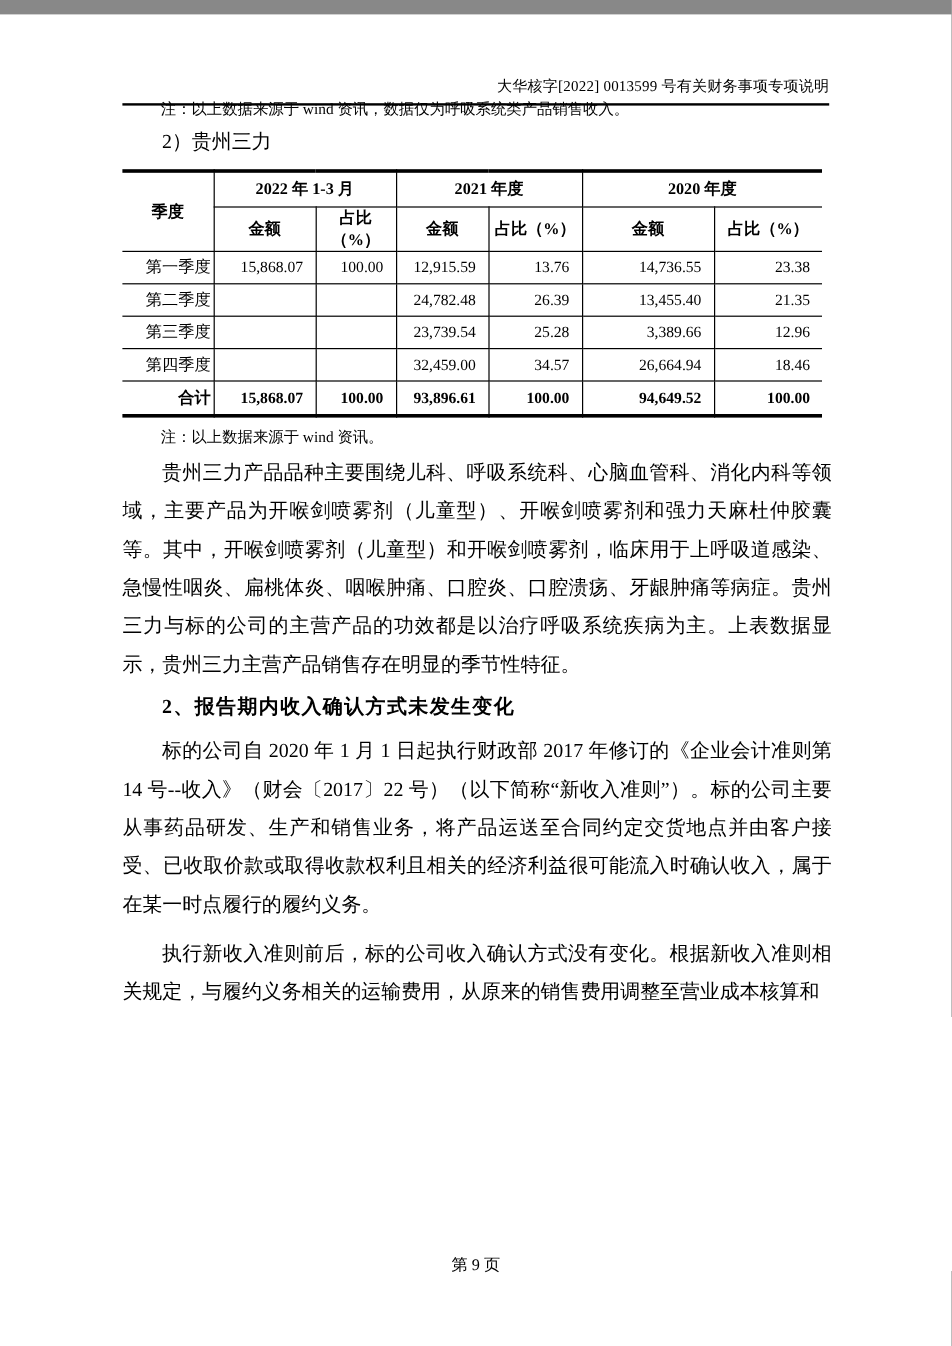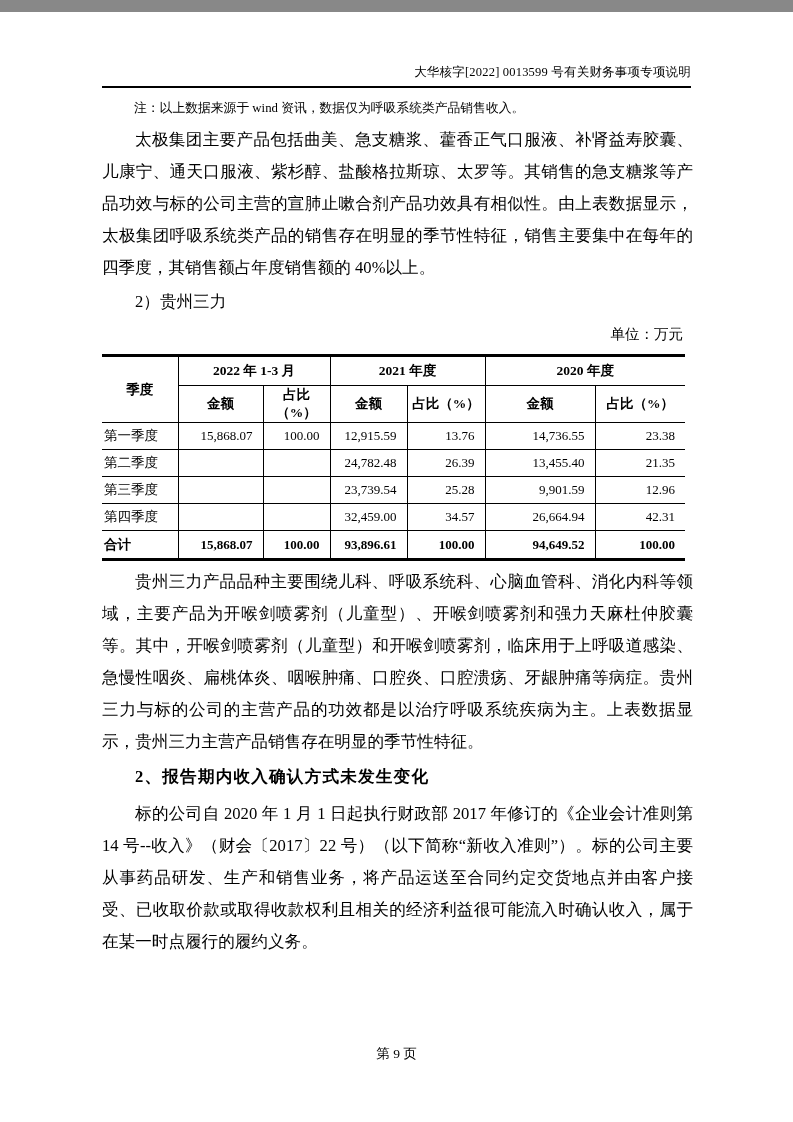--- a/index.html
+++ b/index.html
@@ -17,21 +17,21 @@
     position:absolute;top:52px;left:102px;width:589px;
     text-align:right;
     font-size:12.5px;line-height:16px;
     letter-spacing:0.2px;
   }
   .hdr-rule{
     position:absolute;top:74px;left:102px;width:589px;
     border-top:2px solid #000;height:0;
   }
   .content{
-    position:absolute;top:76px;left:102px;width:591px;
+    position:absolute;top:59px;left:102px;width:591px;
   }
   p{margin:0;}
   .note{
     font-size:12.8px;line-height:18px;
     padding-left:32px;
     margin-top:11px;
   }
   .body{
     font-size:16.6px;line-height:32px;
     text-align:justify;
@@ -56,21 +56,21 @@
   .qtable th,.qtable td{
     border:1px solid #000;
     padding:0 10px 0 4px;
     height:27px;
     vertical-align:middle;
     font-size:13px;
     box-sizing:border-box;
   }
   .qtable th{font-size:13.5px;font-weight:bold;text-align:center;padding:0 2px;}
   .qtable tr.hr1 th{height:30px;}
-  .qtable td.c-label{text-align:left;padding:0 2px;font-size:13.5px;}
+  .qtable td.c-label{text-align:right;padding:0 2px;font-size:13.5px;}
   .qtable td.c-num{text-align:right;font-family:"Liberation Serif","DejaVu Serif",serif;}
   .qtable td:first-child,.qtable th:first-child{border-left:none;}
   .qtable td:last-child,.qtable th:last-child{border-right:none;}
   .qtable tr.total td{font-weight:bold;height:29px;}
   .note2{margin-top:7px;}
   .para-g{margin-top:5px;}
   .heading2{margin-top:3px;letter-spacing:1.2px;font-weight:bold;}
   .para-s{margin-top:5px;}
   .para-e{margin-top:9px;}
   .footer{
@@ -84,25 +84,23 @@
 
 <div class="page">
 
   <div class="hdr">大华核字[2022] 0013599 号有关财务事项专项说明</div>
   <div class="hdr-rule"></div>
 
   <div class="content">
 
     <p class="note">注：以上数据来源于 wind 资讯，数据仅为呼吸系统类产品销售收入。</p>
 
-    <p class="body para1">太极集团主要产品包括曲美、急支糖浆、藿香正气口服液、补肾益寿胶囊、儿康宁、通天口服液、紫杉醇、盐酸格拉斯琼、太罗等。其销售的急支糖浆等产品功效与标的公司主营的宣肺止嗽合剂产品功效具有相似性。由上表数据显示，太极集团呼吸系统类产品的销售存在明显的季节性特征，销售主要集中在每年的四季度，其销售额占年度销售额的 40%以上。</p>
 
     <p class="body subhead">2）贵州三力</p>
 
-    <div class="unit">单位：万元</div>
 
     <table class="qtable">
       <colgroup>
         <col style="width:76px">
           <col style="width:85px">
           <col style="width:67px">
         <col style="width:77px">
           <col style="width:78px">
           <col style="width:110px">
           <col style="width:90px">
@@ -139,49 +137,51 @@
         <td class="c-num">26.39</td>
         <td class="c-num">13,455.40</td>
         <td class="c-num">21.35</td>
       </tr>
       <tr>
         <td class="c-label">第三季度</td>
         <td class="c-num"></td>
         <td class="c-num"></td>
         <td class="c-num">23,739.54</td>
         <td class="c-num">25.28</td>
-        <td class="c-num">9,901.59</td>
+        <td class="c-num">3,389.66</td>
         <td class="c-num">12.96</td>
       </tr>
       <tr>
         <td class="c-label">第四季度</td>
         <td class="c-num"></td>
         <td class="c-num"></td>
         <td class="c-num">32,459.00</td>
         <td class="c-num">34.57</td>
         <td class="c-num">26,664.94</td>
-        <td class="c-num">42.31</td>
+        <td class="c-num">18.46</td>
       </tr>
       <tr class="total">
         <td class="c-label">合计</td>
         <td class="c-num">15,868.07</td>
         <td class="c-num">100.00</td>
         <td class="c-num">93,896.61</td>
         <td class="c-num">100.00</td>
         <td class="c-num">94,649.52</td>
         <td class="c-num">100.00</td>
       </tr>
     </tbody>
       </table>
 
+    <p class="note note2">注：以上数据来源于 wind 资讯。</p>
 
     <p class="body para-g">贵州三力产品品种主要围绕儿科、呼吸系统科、心脑血管科、消化内科等领域，主要产品为开喉剑喷雾剂（儿童型）、开喉剑喷雾剂和强力天麻杜仲胶囊等。其中，开喉剑喷雾剂（儿童型）和开喉剑喷雾剂，临床用于上呼吸道感染、急慢性咽炎、扁桃体炎、咽喉肿痛、口腔炎、口腔溃疡、牙龈肿痛等病症。贵州三力与标的公司的主营产品的功效都是以治疗呼吸系统疾病为主。上表数据显示，贵州三力主营产品销售存在明显的季节性特征。</p>
 
     <p class="body heading2">2、报告期内收入确认方式未发生变化</p>
 
     <p class="body para-s">标的公司自 2020 年 1 月 1 日起执行财政部 2017 年修订的《企业会计准则第 14 号--收入》（财会〔2017〕22 号）（以下简称“新收入准则”）。标的公司主要从事药品研发、生产和销售业务，将产品运送至合同约定交货地点并由客户接受、已收取价款或取得收款权利且相关的经济利益很可能流入时确认收入，属于在某一时点履行的履约义务。</p>
 
+    <p class="body para-e">执行新收入准则前后，标的公司收入确认方式没有变化。根据新收入准则相关规定，与履约义务相关的运输费用，从原来的销售费用调整至营业成本核算和</p>
 
   </div>
 
   <div class="footer">第 9 页</div>
 
 </div>
 
 </body></html>

